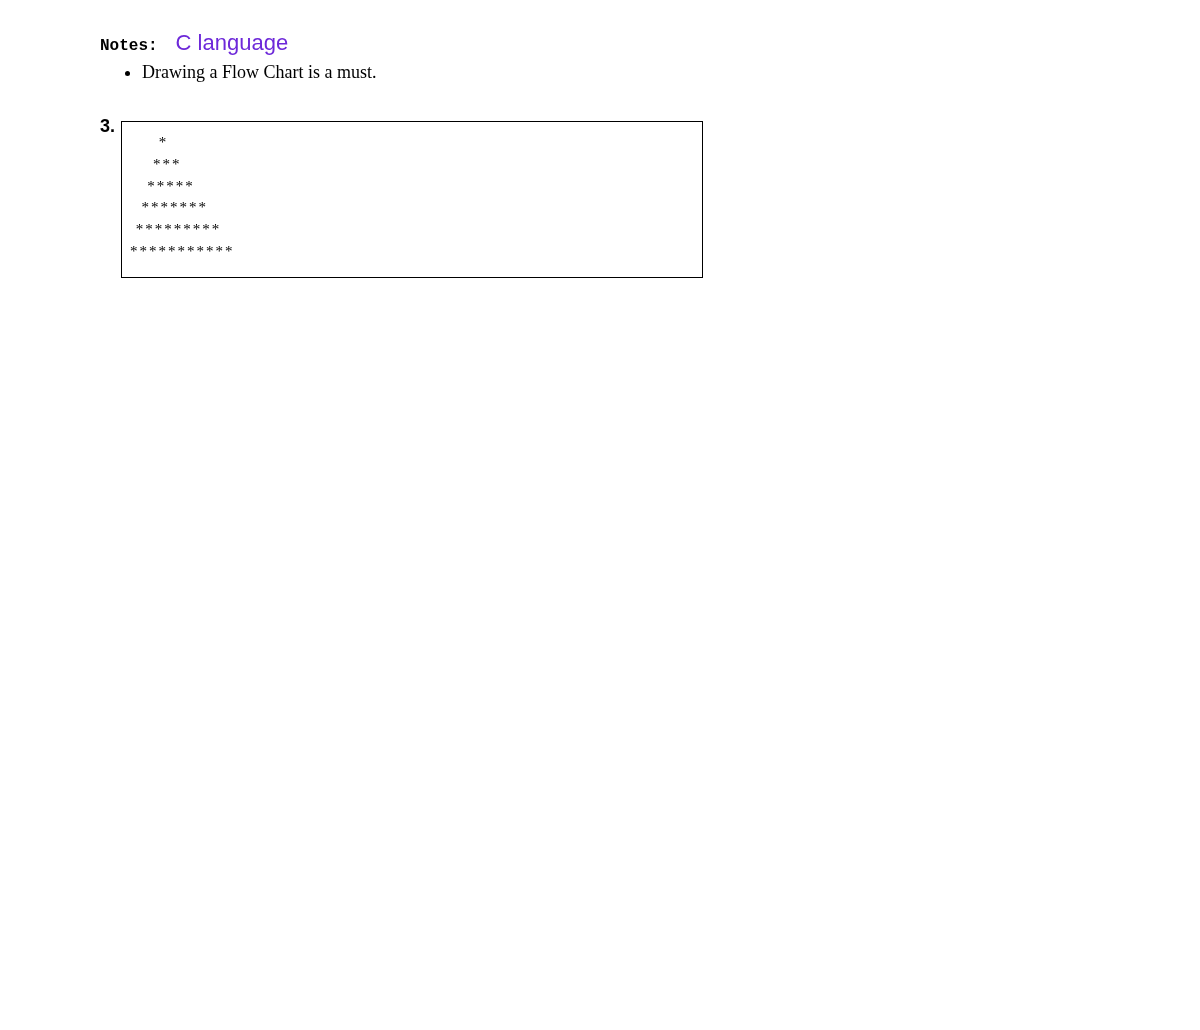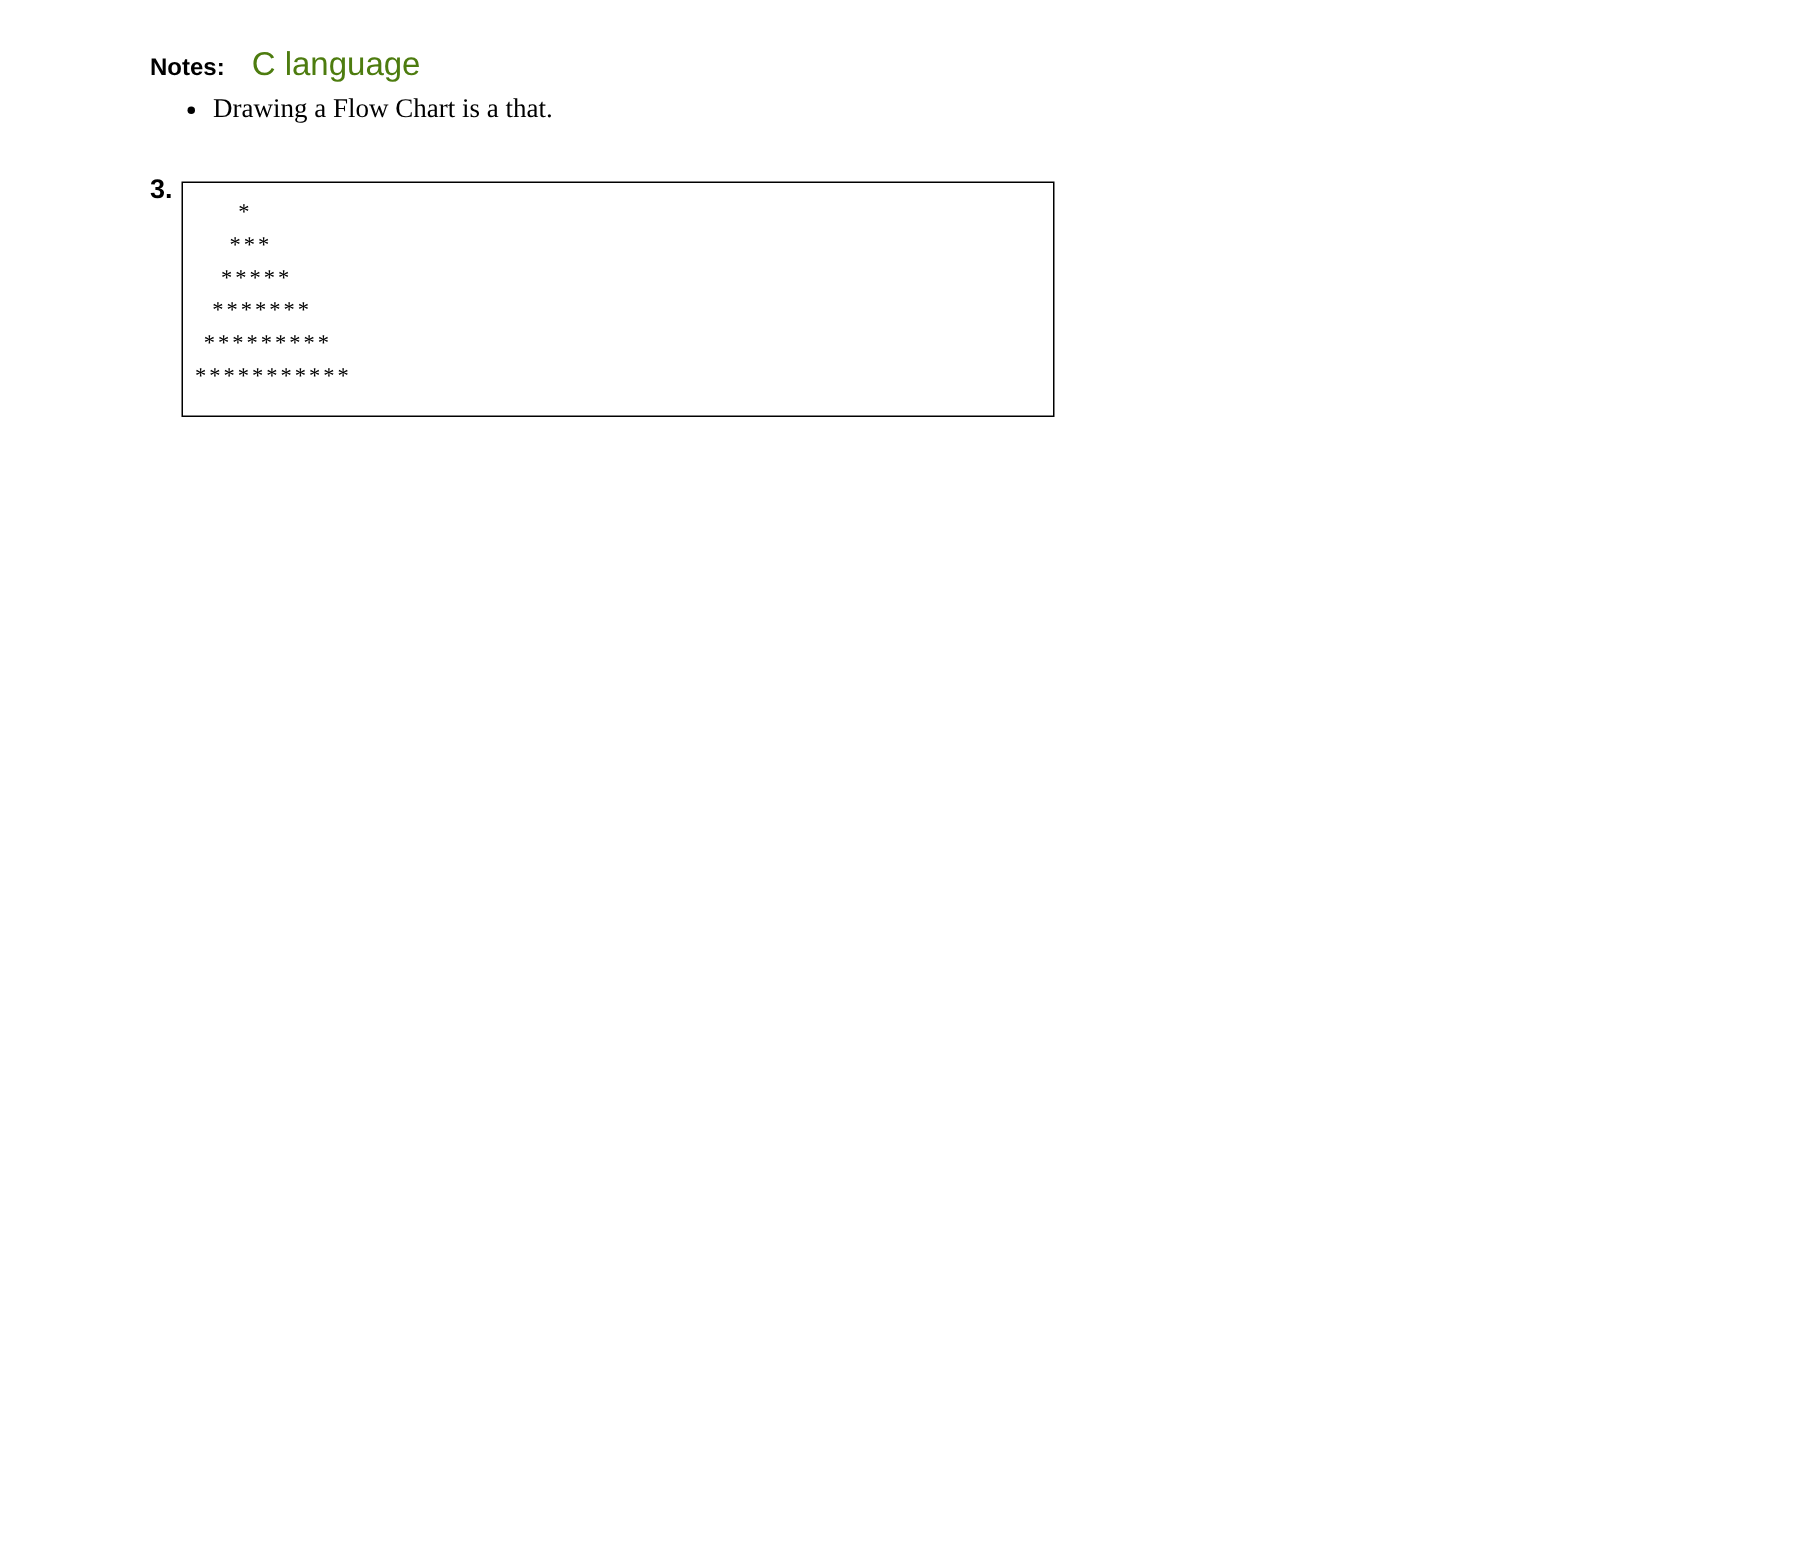--- a/index.html
+++ b/index.html
@@ -14,25 +14,25 @@
     }
     .notes-line {
       display: flex;
       align-items: baseline;
       gap: 18px;
       margin-bottom: 4px;
     }
     .notes-label {
       font-weight: 700;
       font-size: 16px;
-      font-family: Liberation Sans, sans-serif;
+      font-family: Liberation Mono, monospace;
     }
     .notes-lang {
       font-size: 22px;
-      color: #4d7c0f;
+      color: #6d28d9;
       font-family: Arial, sans-serif;
       font-weight: 400;
     }
     .bullet-list {
       list-style-type: disc;
       margin: 0 0 28px 42px;
       padding: 0;
     }
     .bullet-list li {
       font-family: "Times New Roman", Times, serif;
@@ -75,21 +75,21 @@
   </style>
 </head>
 <body>
 
 <div class="notes-line">
   <span class="notes-label">Notes:</span>
   <span class="notes-lang">C language</span>
 </div>
 
 <ul class="bullet-list">
-  <li>Drawing a Flow Chart is a that.</li>
+  <li>Drawing a Flow Chart is a must.</li>
 </ul>
 
 <div class="question-block">
   <div class="question-num">3.</div>
   <div class="question-body">
     <div class="output-box">
       <div class="out-row">     *</div>
       <div class="out-row">    ***</div>
       <div class="out-row">   *****</div>
       <div class="out-row">  *******</div>

